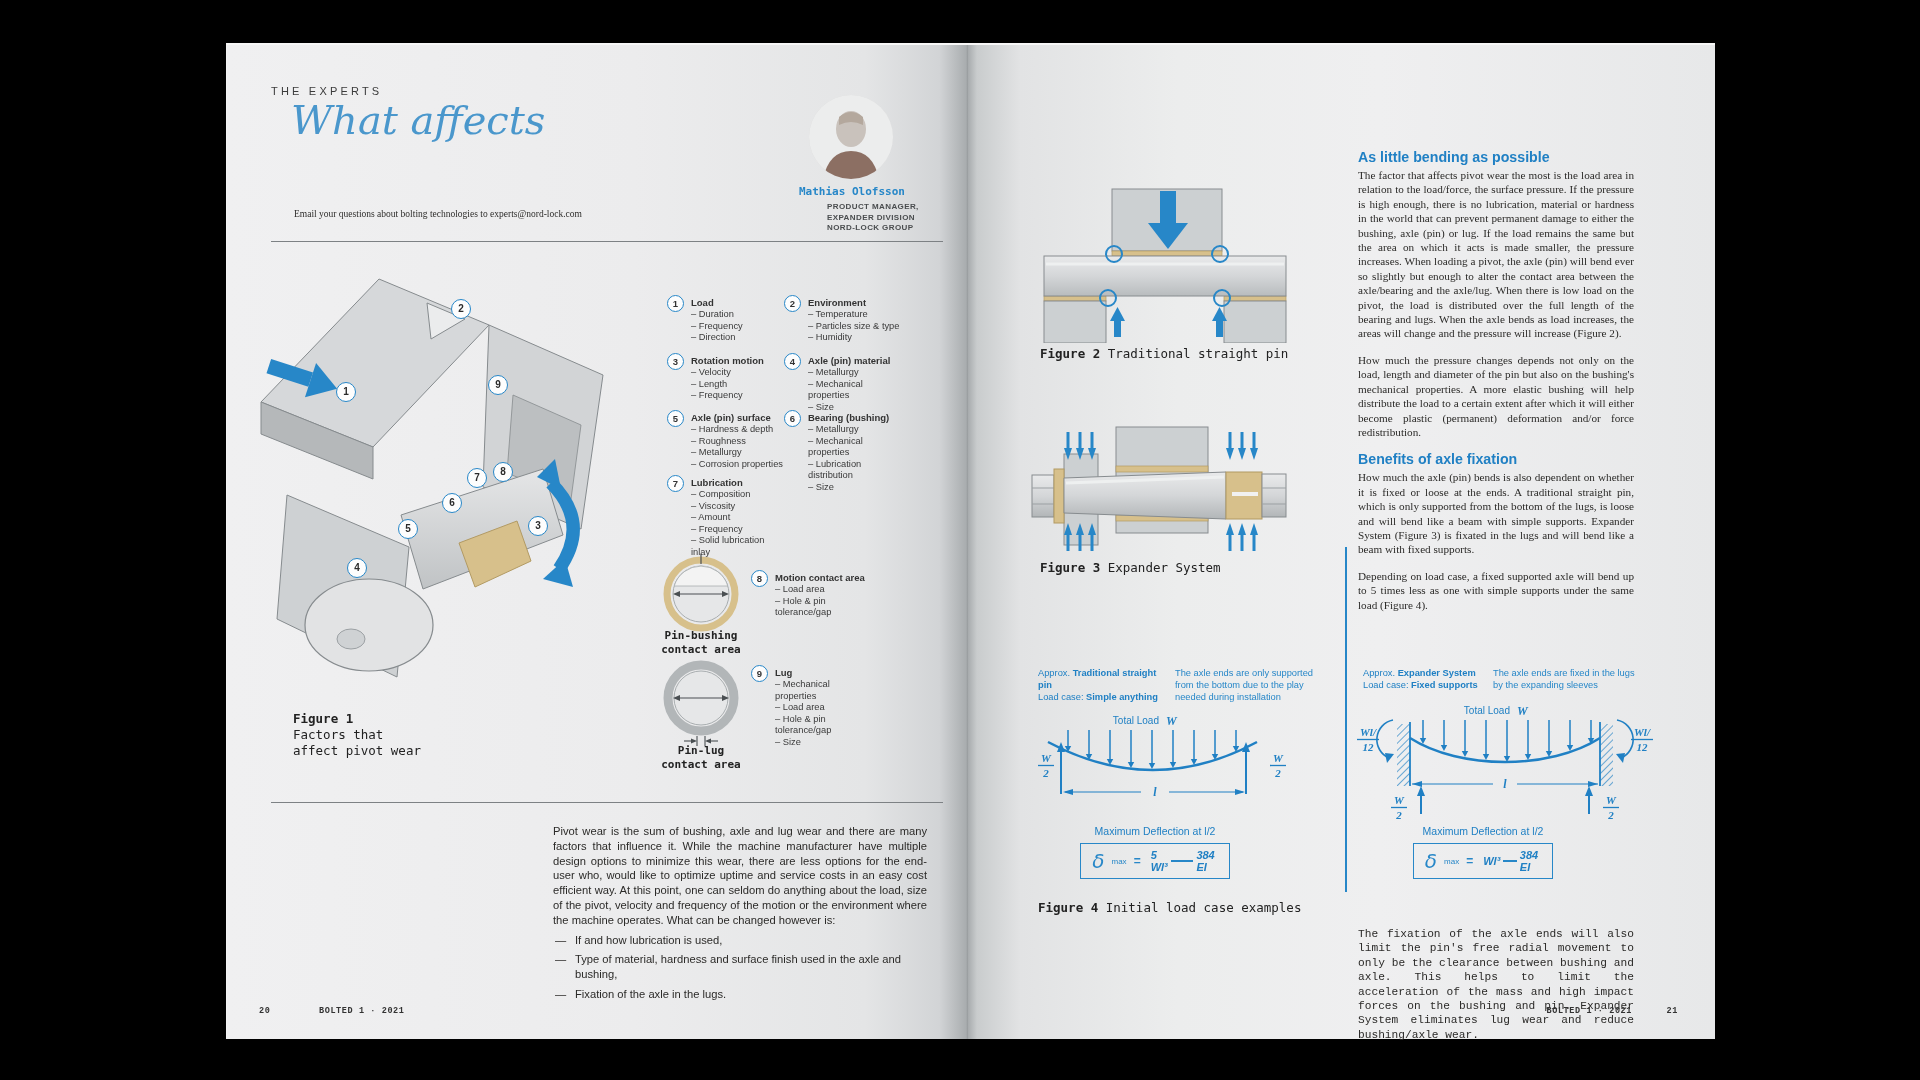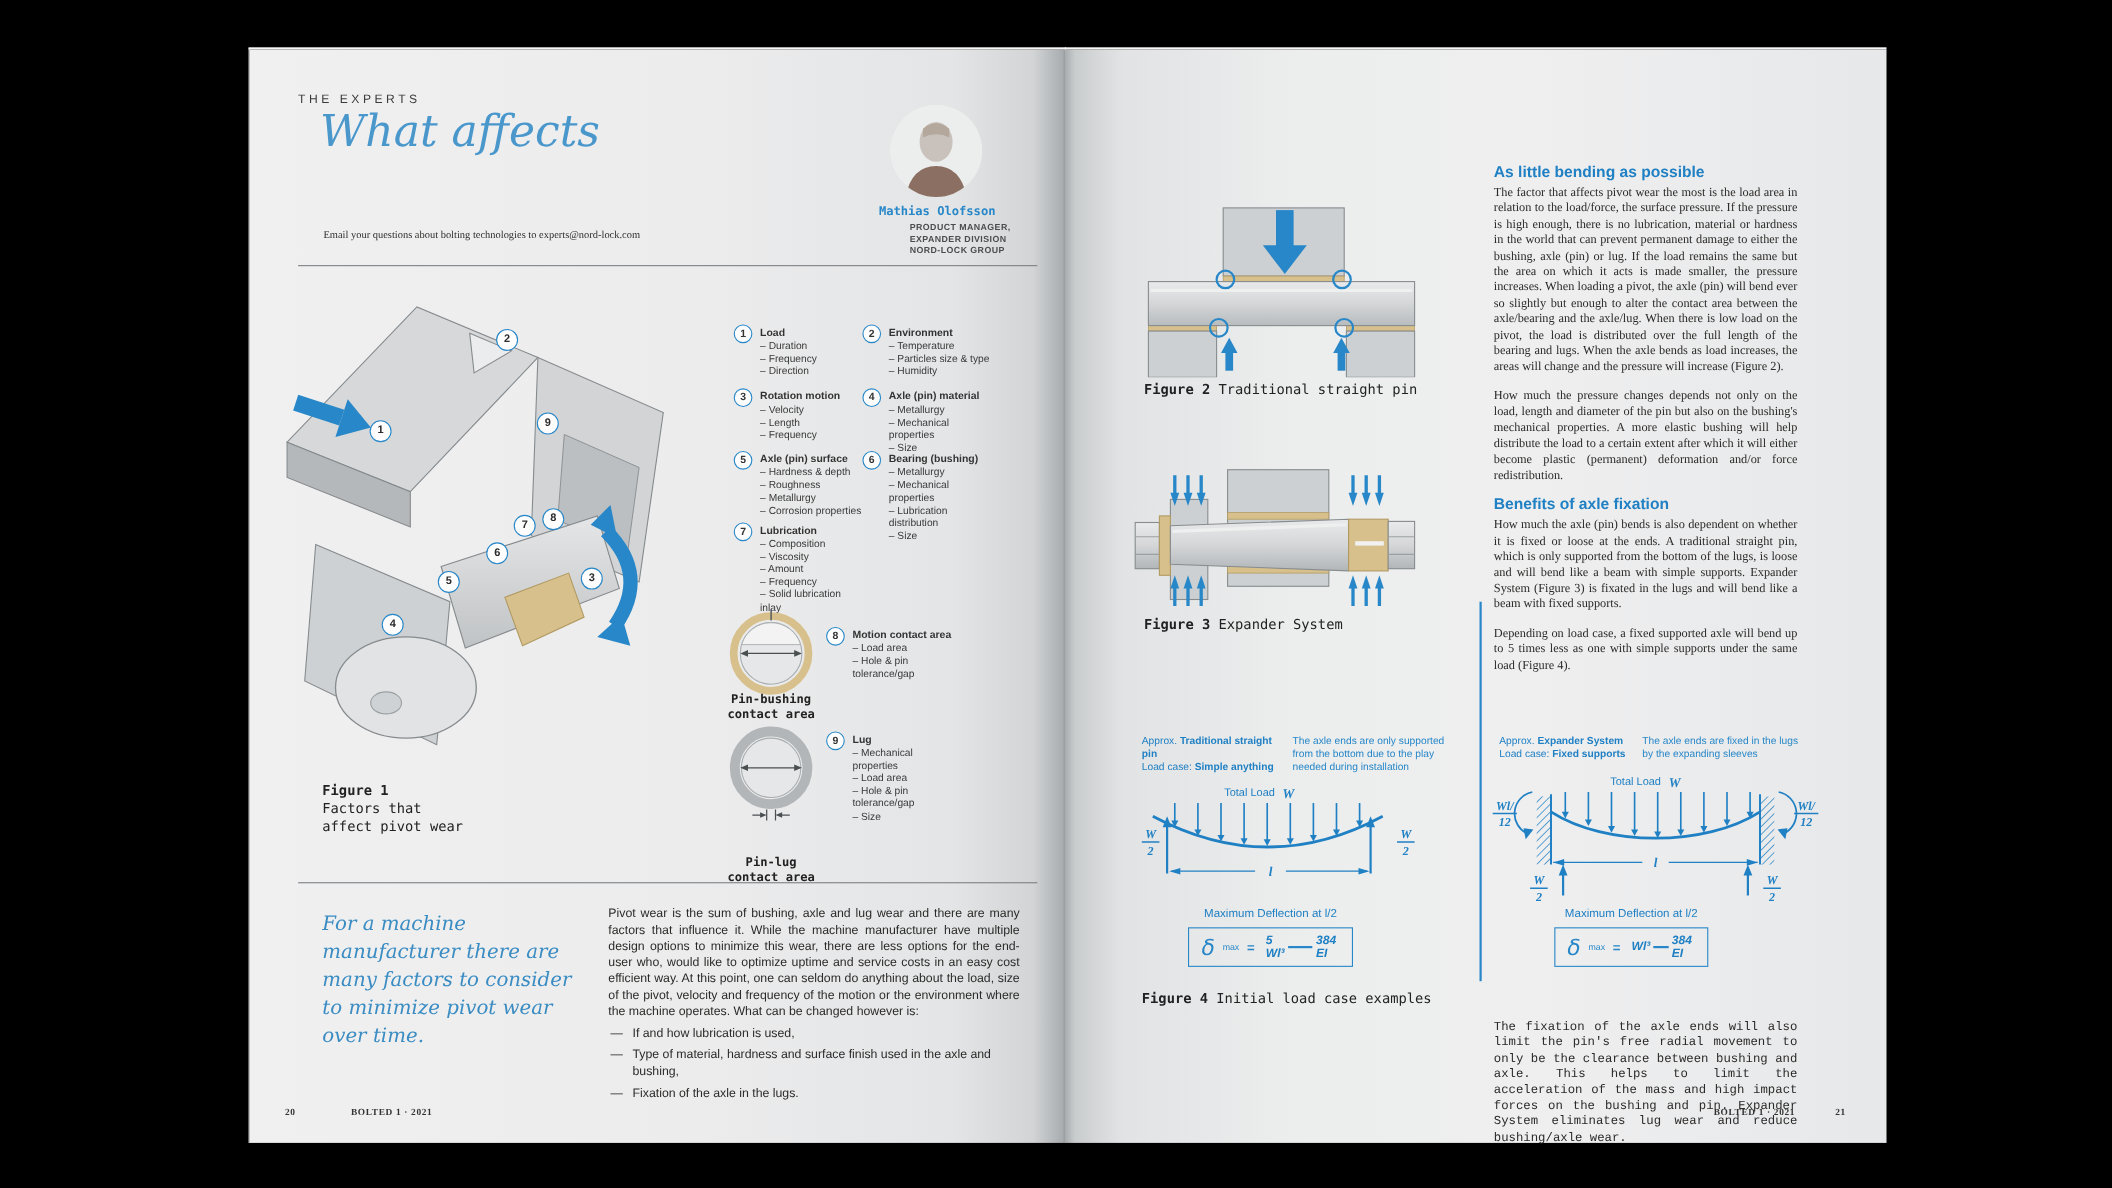--- a/index.html
+++ b/index.html
@@ -27,21 +27,21 @@
   .leg-num{position:absolute;left:0;top:-2px;width:15px;height:15px;border:1.5px solid #2787c8;border-radius:50%;
     background:#fdfdfd;color:#333;font-size:9.5px;font-weight:bold;text-align:center;line-height:15px;}
   .leg-title{font-size:9.5px;font-weight:bold;color:#333;margin-bottom:1px;}
   .pt{font-size:9.3px;color:#3a3a3a;line-height:11.6px;}
   .contact-cap{font-family:"DejaVu Sans Mono",monospace;font-weight:bold;font-size:11px;line-height:14px;
     color:#222;text-align:center;}
   .quote{font-family:"DejaVu Serif",serif;font-style:italic;font-size:18px;line-height:25.5px;color:#3a8cc2;}
   .bodytext{font-family:Liberation Sans, sans-serif;font-size:11.2px;line-height:14.8px;color:#2b2a28;text-align:justify;}
   .bullet{position:relative;padding-left:22px;margin-top:5px;text-align:left;}
   .bullet .dash{position:absolute;left:2px;top:0;}
-  .footer{font-family:Liberation Serif, serif;font-size:8.5px;color:#333;letter-spacing:.6px;font-weight:bold;}
+  .footer{font-family:Liberation Mono, monospace;font-size:8.5px;color:#333;letter-spacing:.6px;font-weight:bold;}
   .rcol{width:276px;font-family:"Liberation Serif",serif;font-size:11.2px;line-height:14.4px;
     color:#2b2a28;text-align:justify;}
   .rcol h3{font-family:"Liberation Sans",sans-serif;font-size:14.2px;line-height:16px;color:#2080c4;
     margin:0 0 3px 0;font-weight:bold;text-align:left;}
   .rcol p{margin:0 0 12px 0;}
   .blue-rule-v{width:1.5px;background:#2787c8;}
   .f4head{font-size:9.3px;line-height:12px;color:#2080c4;}
   .f4head b{font-weight:bold;}
   .f4note{font-size:9.3px;line-height:12px;color:#2787c8;}
   .deflect{font-size:10.5px;color:#2080c4;text-align:center;font-weight:500;}
@@ -236,38 +236,37 @@
       <line x1="21" y1="42" x2="69" y2="42" stroke="#4a4f52" stroke-width="1.2"></line>
       <polygon points="17,42 24,39 24,45" fill="#4a4f52"></polygon>
       <polygon points="73,42 66,39 66,45" fill="#4a4f52"></polygon>
       <line x1="41" y1="80" x2="41" y2="90" stroke="#4a4f52" stroke-width="1.1"></line>
       <line x1="49" y1="80" x2="49" y2="90" stroke="#4a4f52" stroke-width="1.1"></line>
       <line x1="28" y1="85" x2="38" y2="85" stroke="#4a4f52" stroke-width="1.1"></line>
       <polygon points="41,85 35,82.5 35,87.5" fill="#4a4f52"></polygon>
       <line x1="62" y1="85" x2="52" y2="85" stroke="#4a4f52" stroke-width="1.1"></line>
       <polygon points="49,85 55,82.5 55,87.5" fill="#4a4f52"></polygon>
     </svg>
-    <div class="abs contact-cap" style="left:409px;top:732px;width:130px;">
+    <div class="abs contact-cap" style="left:409px;top:699px;width:130px;">
       <div>Pin-lug</div>
       <div>contact area</div>
     </div>
     <div class="leg-item" style="left:524px;top:622px;">
       <div class="leg-num">9</div>
       <div class="leg-title">Lug</div>
       <div>
           <div class="pt">– Mechanical properties</div>
           <div class="pt">– Load area</div>
           <div class="pt">– Hole &amp; pin tolerance/gap</div>
           <div class="pt">– Size</div>
         </div>
     </div>
 
     <div class="abs rule" style="left:44px;top:757px;width:672px;"></div>
 
-    <div class="abs quote" style="left:66px;top:782px;width:234px;">For a machine manufacturer there are many factors to consider to minimize pivot wear over time.</div>
     <div class="abs bodytext" style="left:326px;top:779px;width:374px;">
       <div>Pivot wear is the sum of bushing, axle and lug wear and there are many factors that influence it. While the machine manufacturer have multiple design options to minimize this wear, there are less options for the end-user who, would like to optimize uptime and service costs in an easy cost efficient way. At this point, one can seldom do anything about the load, size of the pivot, velocity and frequency of the motion or the environment where the machine operates. What can be changed however is:</div>
       <div class="bullet">
         <span class="dash">—</span>
         <span>If and how lubrication is used,</span>
       </div>
       <div class="bullet">
         <span class="dash">—</span>
         <span>Type of material, hardness and surface finish used in the axle and bushing,</span>
       </div>

